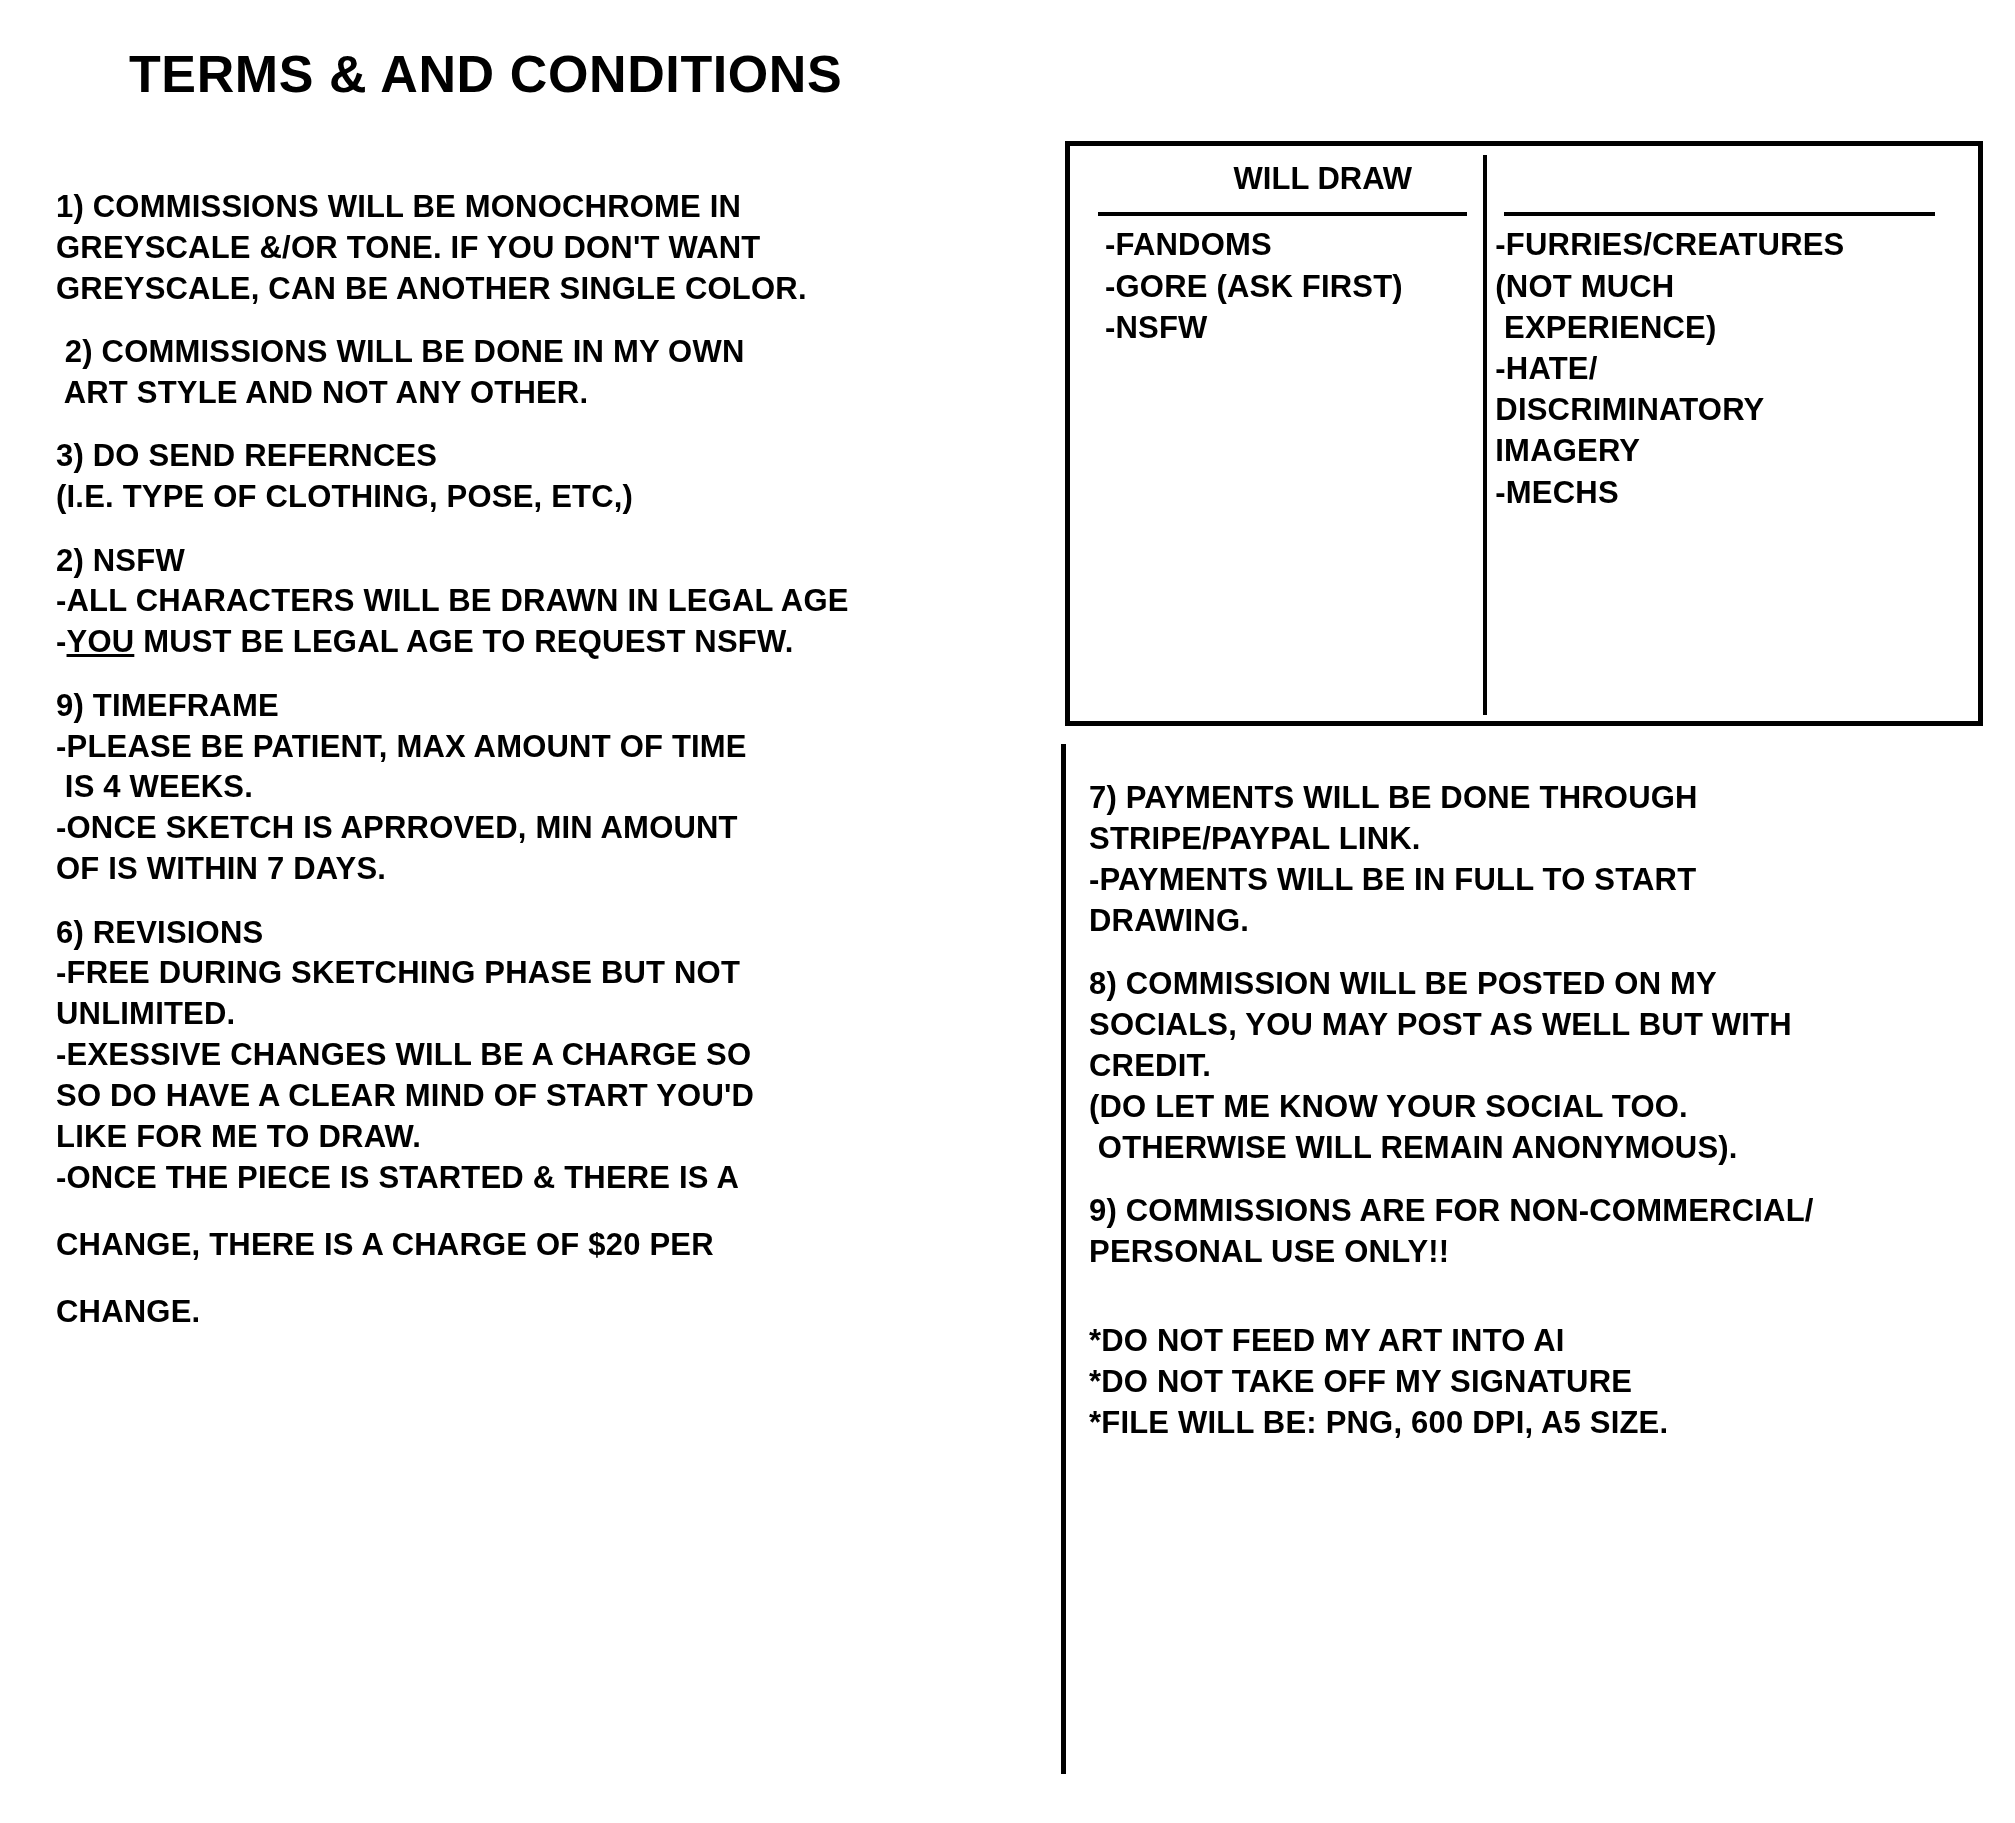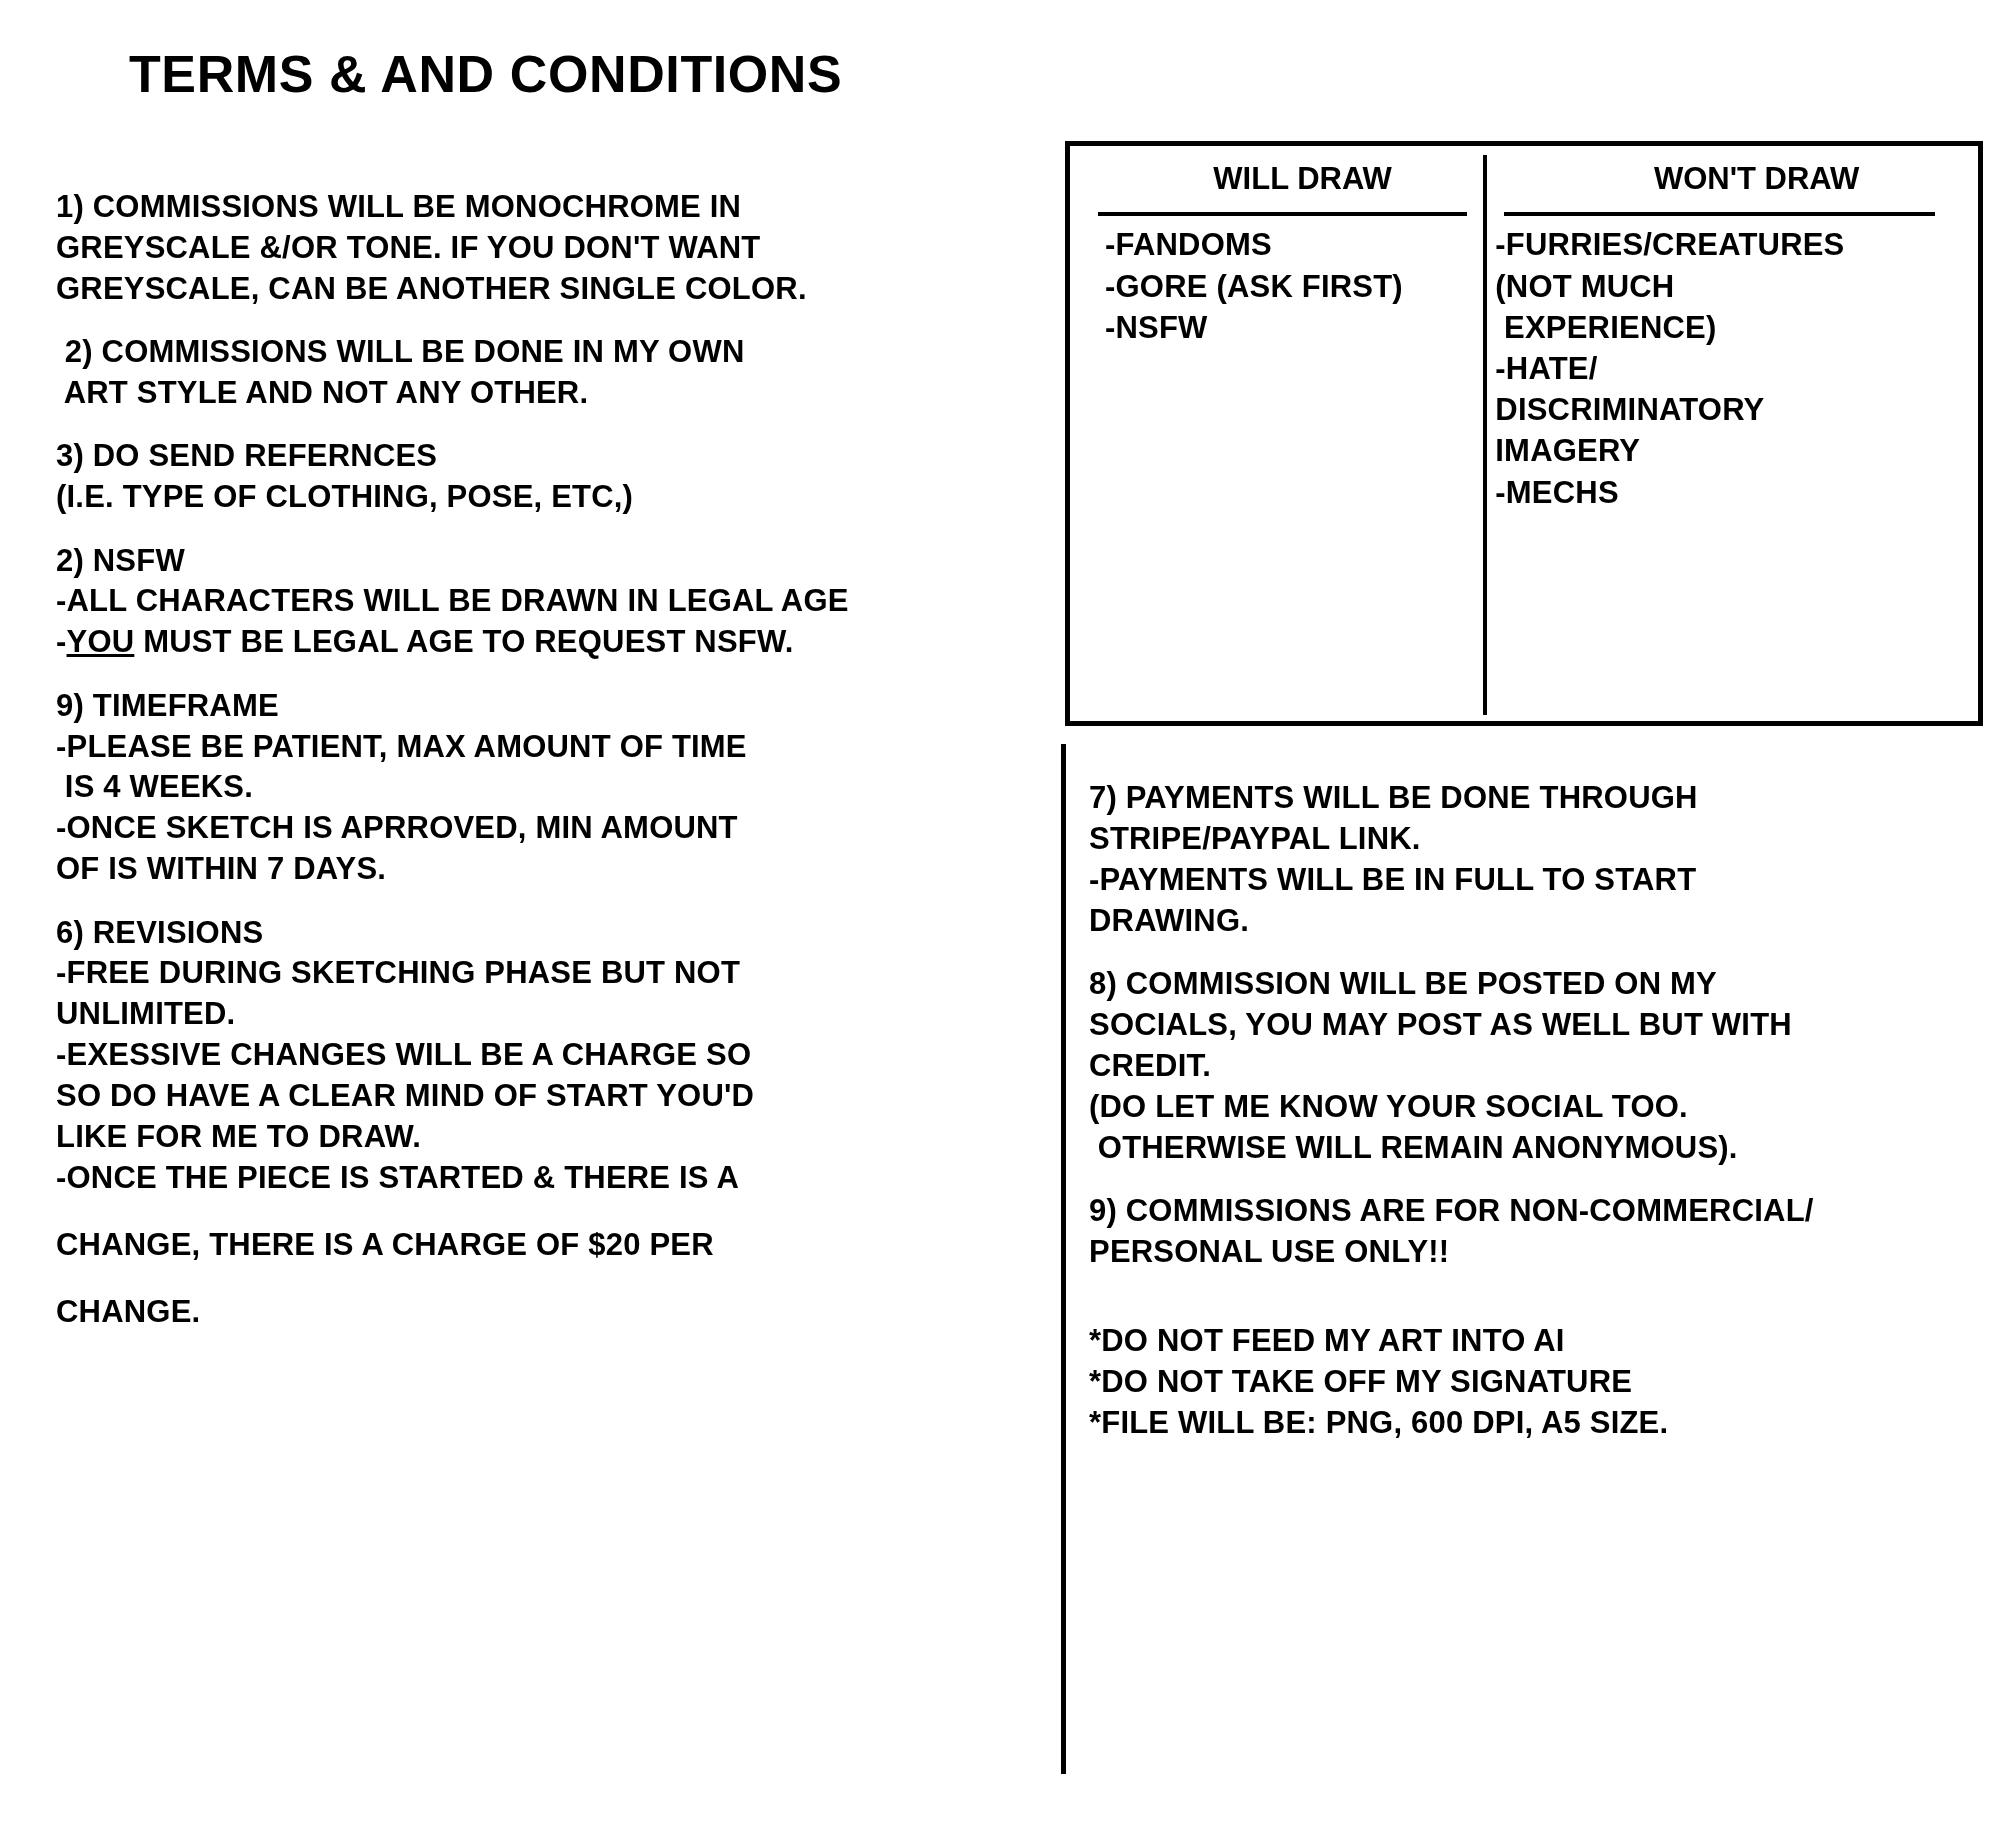--- a/index.html
+++ b/index.html
@@ -186,21 +186,20 @@
       <div class="line"><span>CHANGE, THERE IS A CHARGE OF </span><span class="bold">$20</span><span> PER</span></div>
       <div class="spacer"></div>
       <div class="line">CHANGE.</div>
     </div>
 
   </div>
 
   <div class="table-box">
     <div class="table-head">
       <div class="th left">WILL DRAW</div>
-      <div class="th right">WON'T DRAW</div>
     </div>
     <div class="head-rule-left"></div>
     <div class="head-rule-right"></div>
     <div class="col-rule"></div>
 
     <div class="table-body">
       <div class="td left">
         <div class="line">-FANDOMS</div>
         <div class="line">-GORE (ASK FIRST)</div>
         <div class="line">-NSFW</div>

